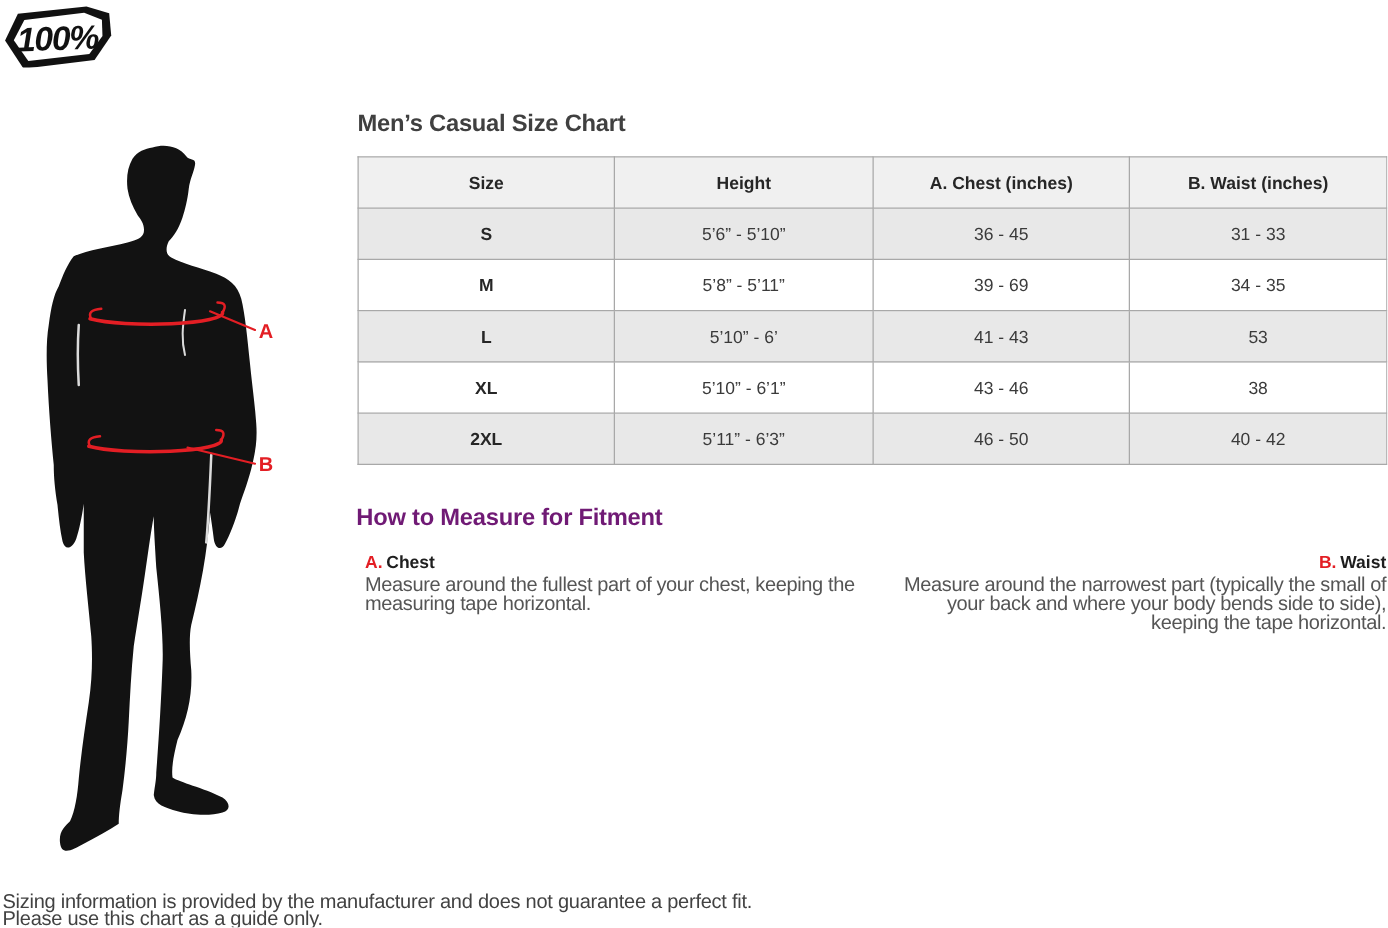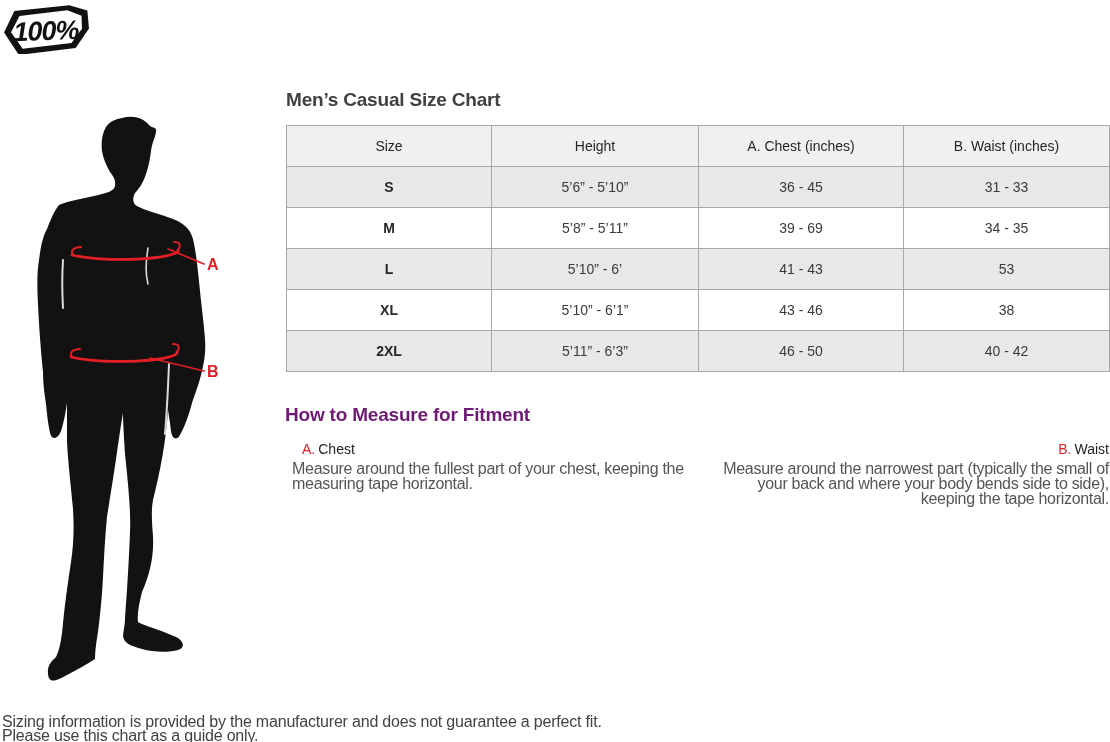--- a/index.html
+++ b/index.html
@@ -22,28 +22,28 @@
   }
   
   .size-table{
     position:absolute;left:286px;top:125px;width:823px;
     border-collapse:collapse;table-layout:fixed;
   }
   .size-table th,.size-table td{
     border:1px solid #a8a8a8;height:40px;text-align:center;vertical-align:middle;
     padding:0;font-size:14px;color:#3a3a3a;
   }
-  .size-table th{background:#f0f0f0;font-weight:normal;color:#262626;}
+  .size-table th{background:#f0f0f0;font-weight:bold;color:#262626;}
   .size-table tr.alt td{background:#e8e8e8;}
   .size-table td.size-cell{font-weight:bold;color:#262626;}
   
   .measure-item{position:absolute;top:441px;width:394px;}
   .measure-item.item-a{left:292px;}
   .measure-item.item-b{left:715px;text-align:right;}
-  .m-head{font-size:14px;font-weight:normal;color:#1e1e1e;margin-left:10px;}
+  .m-head{font-size:14px;font-weight:bold;color:#1e1e1e;}
   .m-head .letter{color:#e31e24;margin-right:3px;}
   .m-desc{
     margin-top:4px;font-size:16px;line-height:15px;color:#555;
     letter-spacing:-0.3px;
   }
   
   .footer{
     position:absolute;left:2px;top:715px;font-size:16px;line-height:14px;color:#424242;
     letter-spacing:-0.2px;
   }

